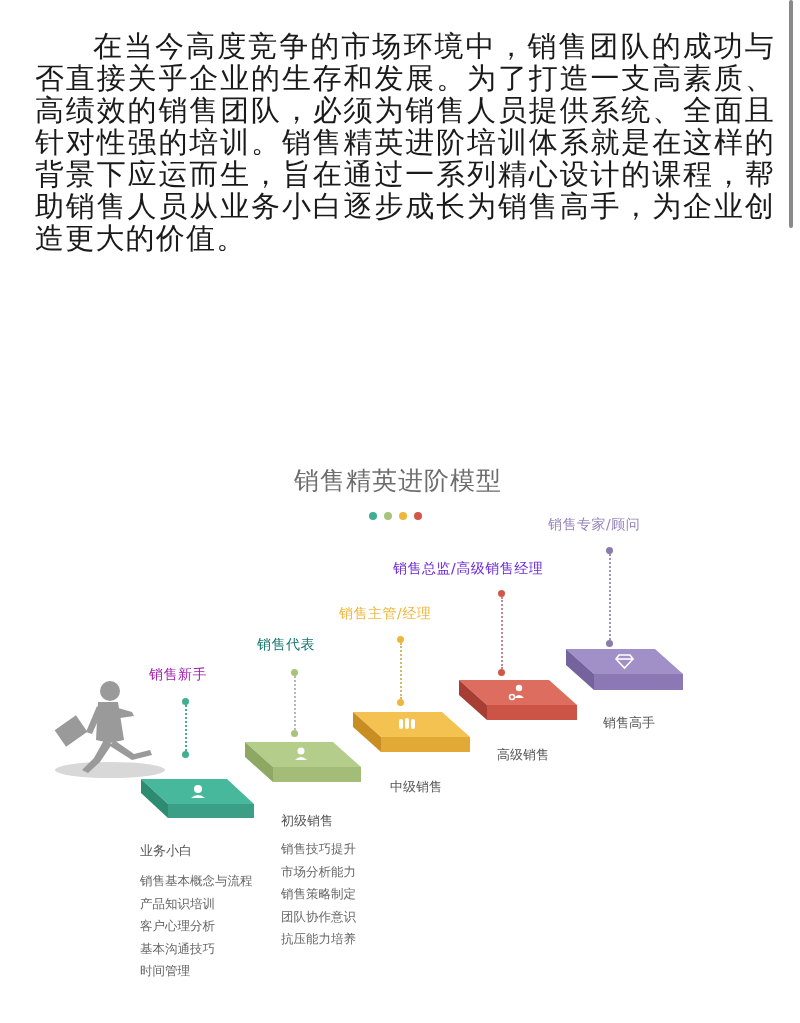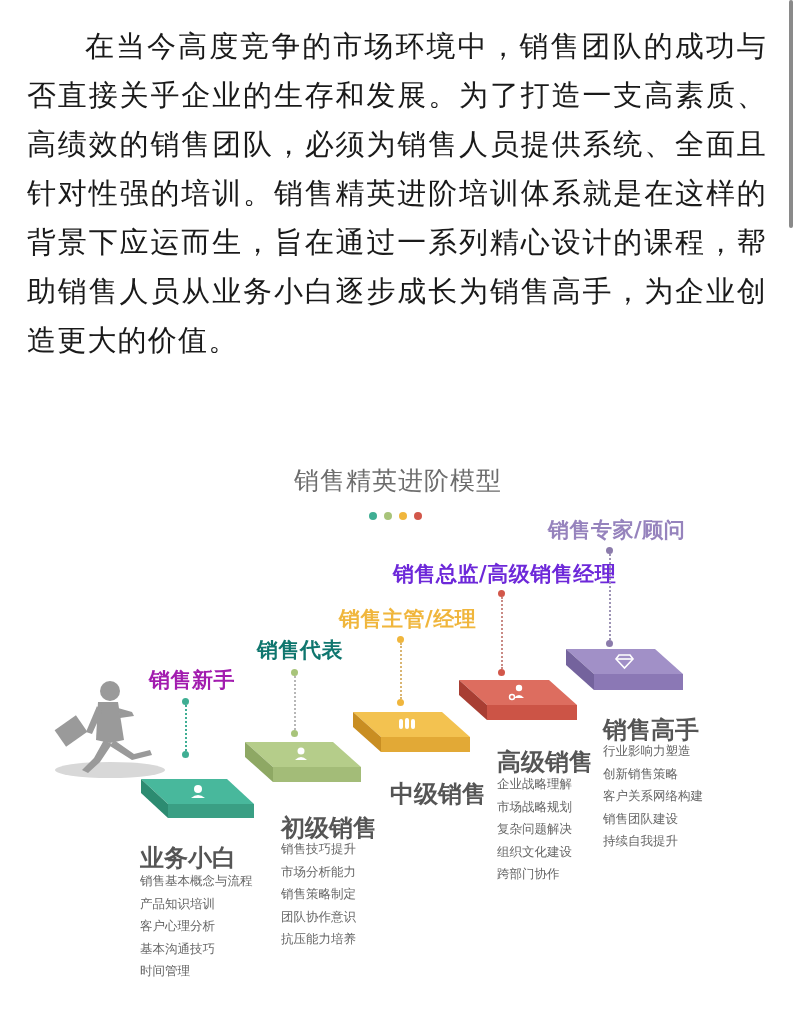--- a/index.html
+++ b/index.html
@@ -7,39 +7,39 @@
       width: 800px; height: 1023px; overflow: hidden;
       background: #ffffff; position: relative;
       font-family: "DejaVu Sans", "Liberation Sans", sans-serif;
     }
     .scrollbar {
       position: absolute; left: 789px; top: 0; width: 4px; height: 228px;
       background: #8a8a8a; border-radius: 2px;
     }
     .article {
       position: absolute; left: 27px; top: 22px; width: 740px;
-      font-size: 29px; line-height: 49px; color: #1a1a1a;
+      font-size: 29px; line-height: 32px; color: #1a1a1a;
       letter-spacing: 1.2px; text-align: justify;
-      text-indent: 58px; margin: 0;
+      text-indent: 58px; margin: 8px;
     }
     .figure { position: absolute; left: 0; top: 440px; width: 724px; height: 583px; }
     .fig-title {
       position: absolute; left: 294px; top: 24px;
       font-size: 25px; color: #6d6d6d; letter-spacing: 1px;
     }
     .dots { position: absolute; left: 369px; top: 72px; display: flex; gap: 7px; }
     .dot { width: 8px; height: 8px; border-radius: 50%; }
     .role {
-      position: absolute; font-size: 21px; font-weight: bold; letter-spacing: 0.5px;
+      position: absolute; font-size: 14px; font-weight: normal; letter-spacing: 0.5px;
       white-space: nowrap;
     }
     .connector { position: absolute; width: 0; border-left: 2px dotted; }
     .pin { position: absolute; width: 7px; height: 7px; border-radius: 50%; }
     .level-title {
-      position: absolute; font-size: 24px; font-weight: bold; color: #555; white-space: nowrap;
+      position: absolute; font-size: 13px; font-weight: normal; color: #555; white-space: nowrap;
     }
     .skill-list {
       position: absolute; font-size: 12.5px; color: #666; line-height: 22.5px;
       list-style: none; margin: 0; padding: 0; white-space: nowrap;
     }
     svg.steps { position: absolute; left: 0; top: 0; }
   </style>
 </head>
 <body>
 
@@ -154,33 +154,19 @@
   <div class="pin" style="left:397px;top:196px;background:#f0b63c"></div>
   <div class="connector" style="left:400px;top:203px;height:56px;border-color:#d9b572"></div>
   <div class="pin" style="left:397px;top:259px;background:#f0b63c"></div>
   <div class="level-title" style="left:390px;top:338px">中级销售</div>
 
   <div class="role" style="left:393px;top:120px;color:#6d28d9">销售总监/高级销售经理</div>
   <div class="pin" style="left:498px;top:150px;background:#d2574a"></div>
   <div class="connector" style="left:501px;top:157px;height:72px;border-color:#c98a84"></div>
   <div class="pin" style="left:498px;top:229px;background:#d2574a"></div>
   <div class="level-title" style="left:497px;top:306px">高级销售</div>
-  <ul class="skill-list" style="left:497px;top:333px">
-    <li>企业战略理解</li>
-    <li>市场战略规划</li>
-    <li>复杂问题解决</li>
-    <li>组织文化建设</li>
-    <li>跨部门协作</li>
-  </ul>
 
   <div class="role" style="left:548px;top:76px;color:#9683bd">销售专家/顾问</div>
   <div class="pin" style="left:606px;top:107px;background:#8b7bab"></div>
   <div class="connector" style="left:609px;top:114px;height:86px;border-color:#9d93b5"></div>
   <div class="pin" style="left:606px;top:200px;background:#8b7bab"></div>
   <div class="level-title" style="left:603px;top:274px">销售高手</div>
-  <ul class="skill-list" style="left:603px;top:300px">
-    <li>行业影响力塑造</li>
-    <li>创新销售策略</li>
-    <li>客户关系网络构建</li>
-    <li>销售团队建设</li>
-    <li>持续自我提升</li>
-  </ul>
 </div>
 
 </body></html>

